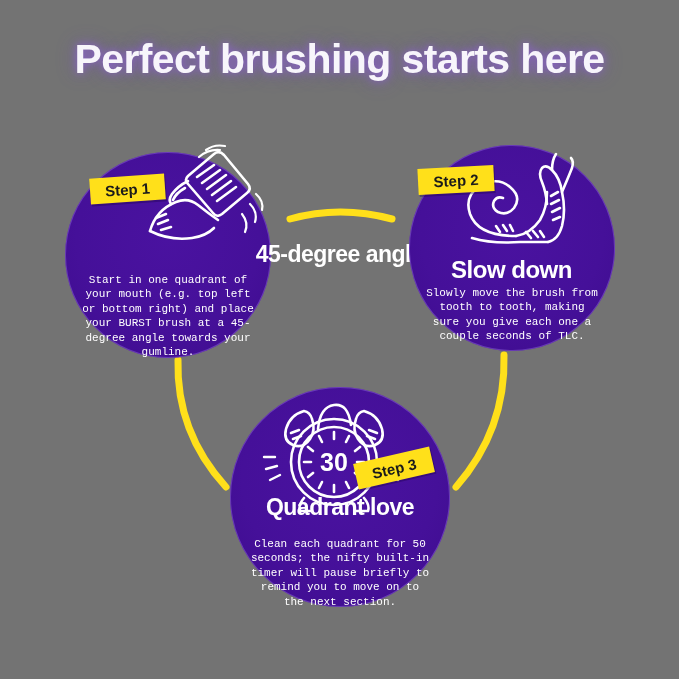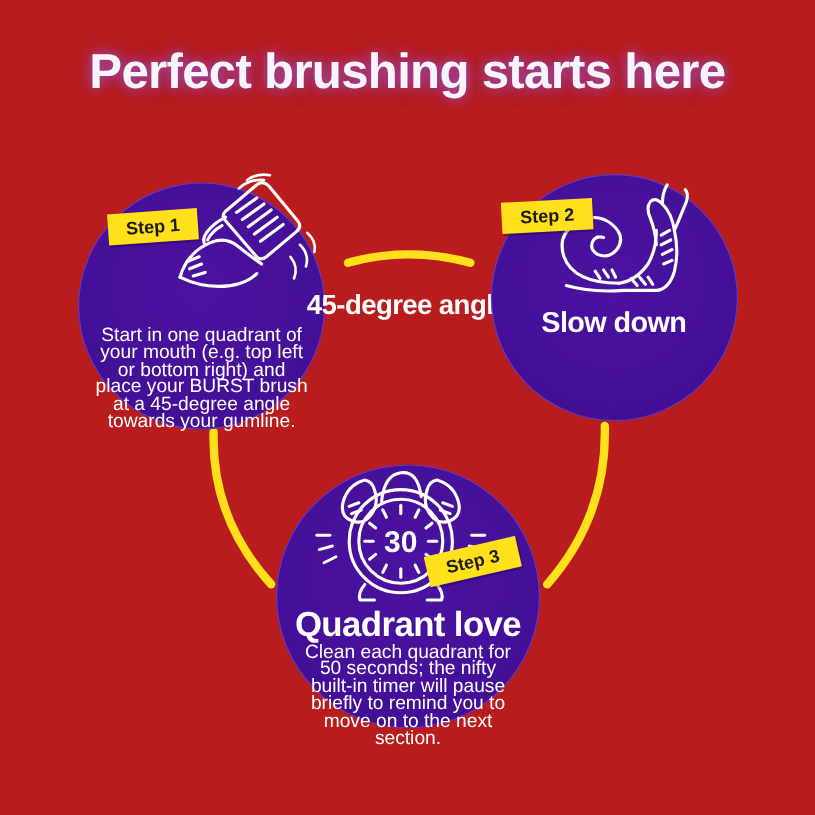--- a/index.html
+++ b/index.html
@@ -5,21 +5,21 @@
   * { margin:0; padding:0; box-sizing:border-box; }
   html, body {
     width:679px; height:679px;
     background:#350078;
     font-family:"Liberation Sans", sans-serif;
     overflow:hidden;
   }
   #stage {
     position:relative;
     width:679px; height:679px;
-    background:#b91c1c;
+    background:#737373;
   }
 
   
   .title {
     position:absolute;
     left:0; top:36px;
     width:679px;
     text-align:center;
     font-size:41px;
     font-weight:bold;
@@ -50,32 +50,33 @@
     text-align:center;
     color:#ffffff;
     font-weight:bold;
     letter-spacing:-0.5px;
     white-space:nowrap;
   }
   .body {
     position:absolute;
     text-align:center;
     color:#ffffff;
-    font-size:16px;
+    font-size:11px;
     line-height:14.4px;
+    font-family:Liberation Mono, monospace;
   }
 
   
   .t1-head { left:0; top:241px; font-size:23px; }
   .t1-body { left:78px; top:273px; width:180px; }
   
   .t2-head { left:344px; top:256px; width:335px; font-size:24px; }
   .t2-body { left:423px; top:286px; width:178px; }
   
-  .t3-head { left:170px; top:505px; width:340px; font-size:29px; }
+  .t3-head { left:170px; top:494px; width:340px; font-size:23px; }
   .t3-body { left:248px; top:537px; width:184px; }
 
   
   .badge {
     position:absolute;
     background:#FFE01A;
     color:#1b1b1b;
     font-weight:bold;
     display:flex;
     align-items:center;
@@ -173,24 +174,25 @@
       <path d="M81 79 L86 85"></path>
       <path d="M88 79 L92 85"></path>
       <path d="M44 74 L48 80"></path>
       <path d="M51 73 L55 79"></path>
       <path d="M58 73 L61 79"></path>
     </svg>
   </div>
 
   <div class="badge badge-2">Step 2</div>
   <div class="headline t2-head">Slow down</div>
+  <div class="body t2-body">Slowly move the brush from tooth to tooth, making sure you give each one a couple seconds of TLC.</div>
 
   <div class="node node-3"></div>
 
-  <div class="art" style="left:258px; top:388px;">
+  <div class="art" style="left:258px; top:399px;">
     <svg width="165" height="115" viewBox="0 0 165 115" xmlns="http://www.w3.org/2000/svg" fill="none" stroke="#ffffff" stroke-width="2.6" stroke-linecap="round" stroke-linejoin="round">
 
       <path d="M60 30 Q62 8 76 6 Q90 4 93 26"></path>
 
       <path d="M46 12 Q32 16 28 30 Q25 42 35 46 Q45 50 52 40 Q58 31 54 20 Q52 13 46 12 Z"></path>
       <path d="M33 34 L41 31"></path>
       <path d="M35 40 L43 37"></path>
 
       <path d="M106 12 Q120 16 124 30 Q127 42 117 46 Q107 50 100 40 Q94 31 98 20 Q100 13 106 12 Z"></path>
       <path d="M119 34 L111 31"></path>

